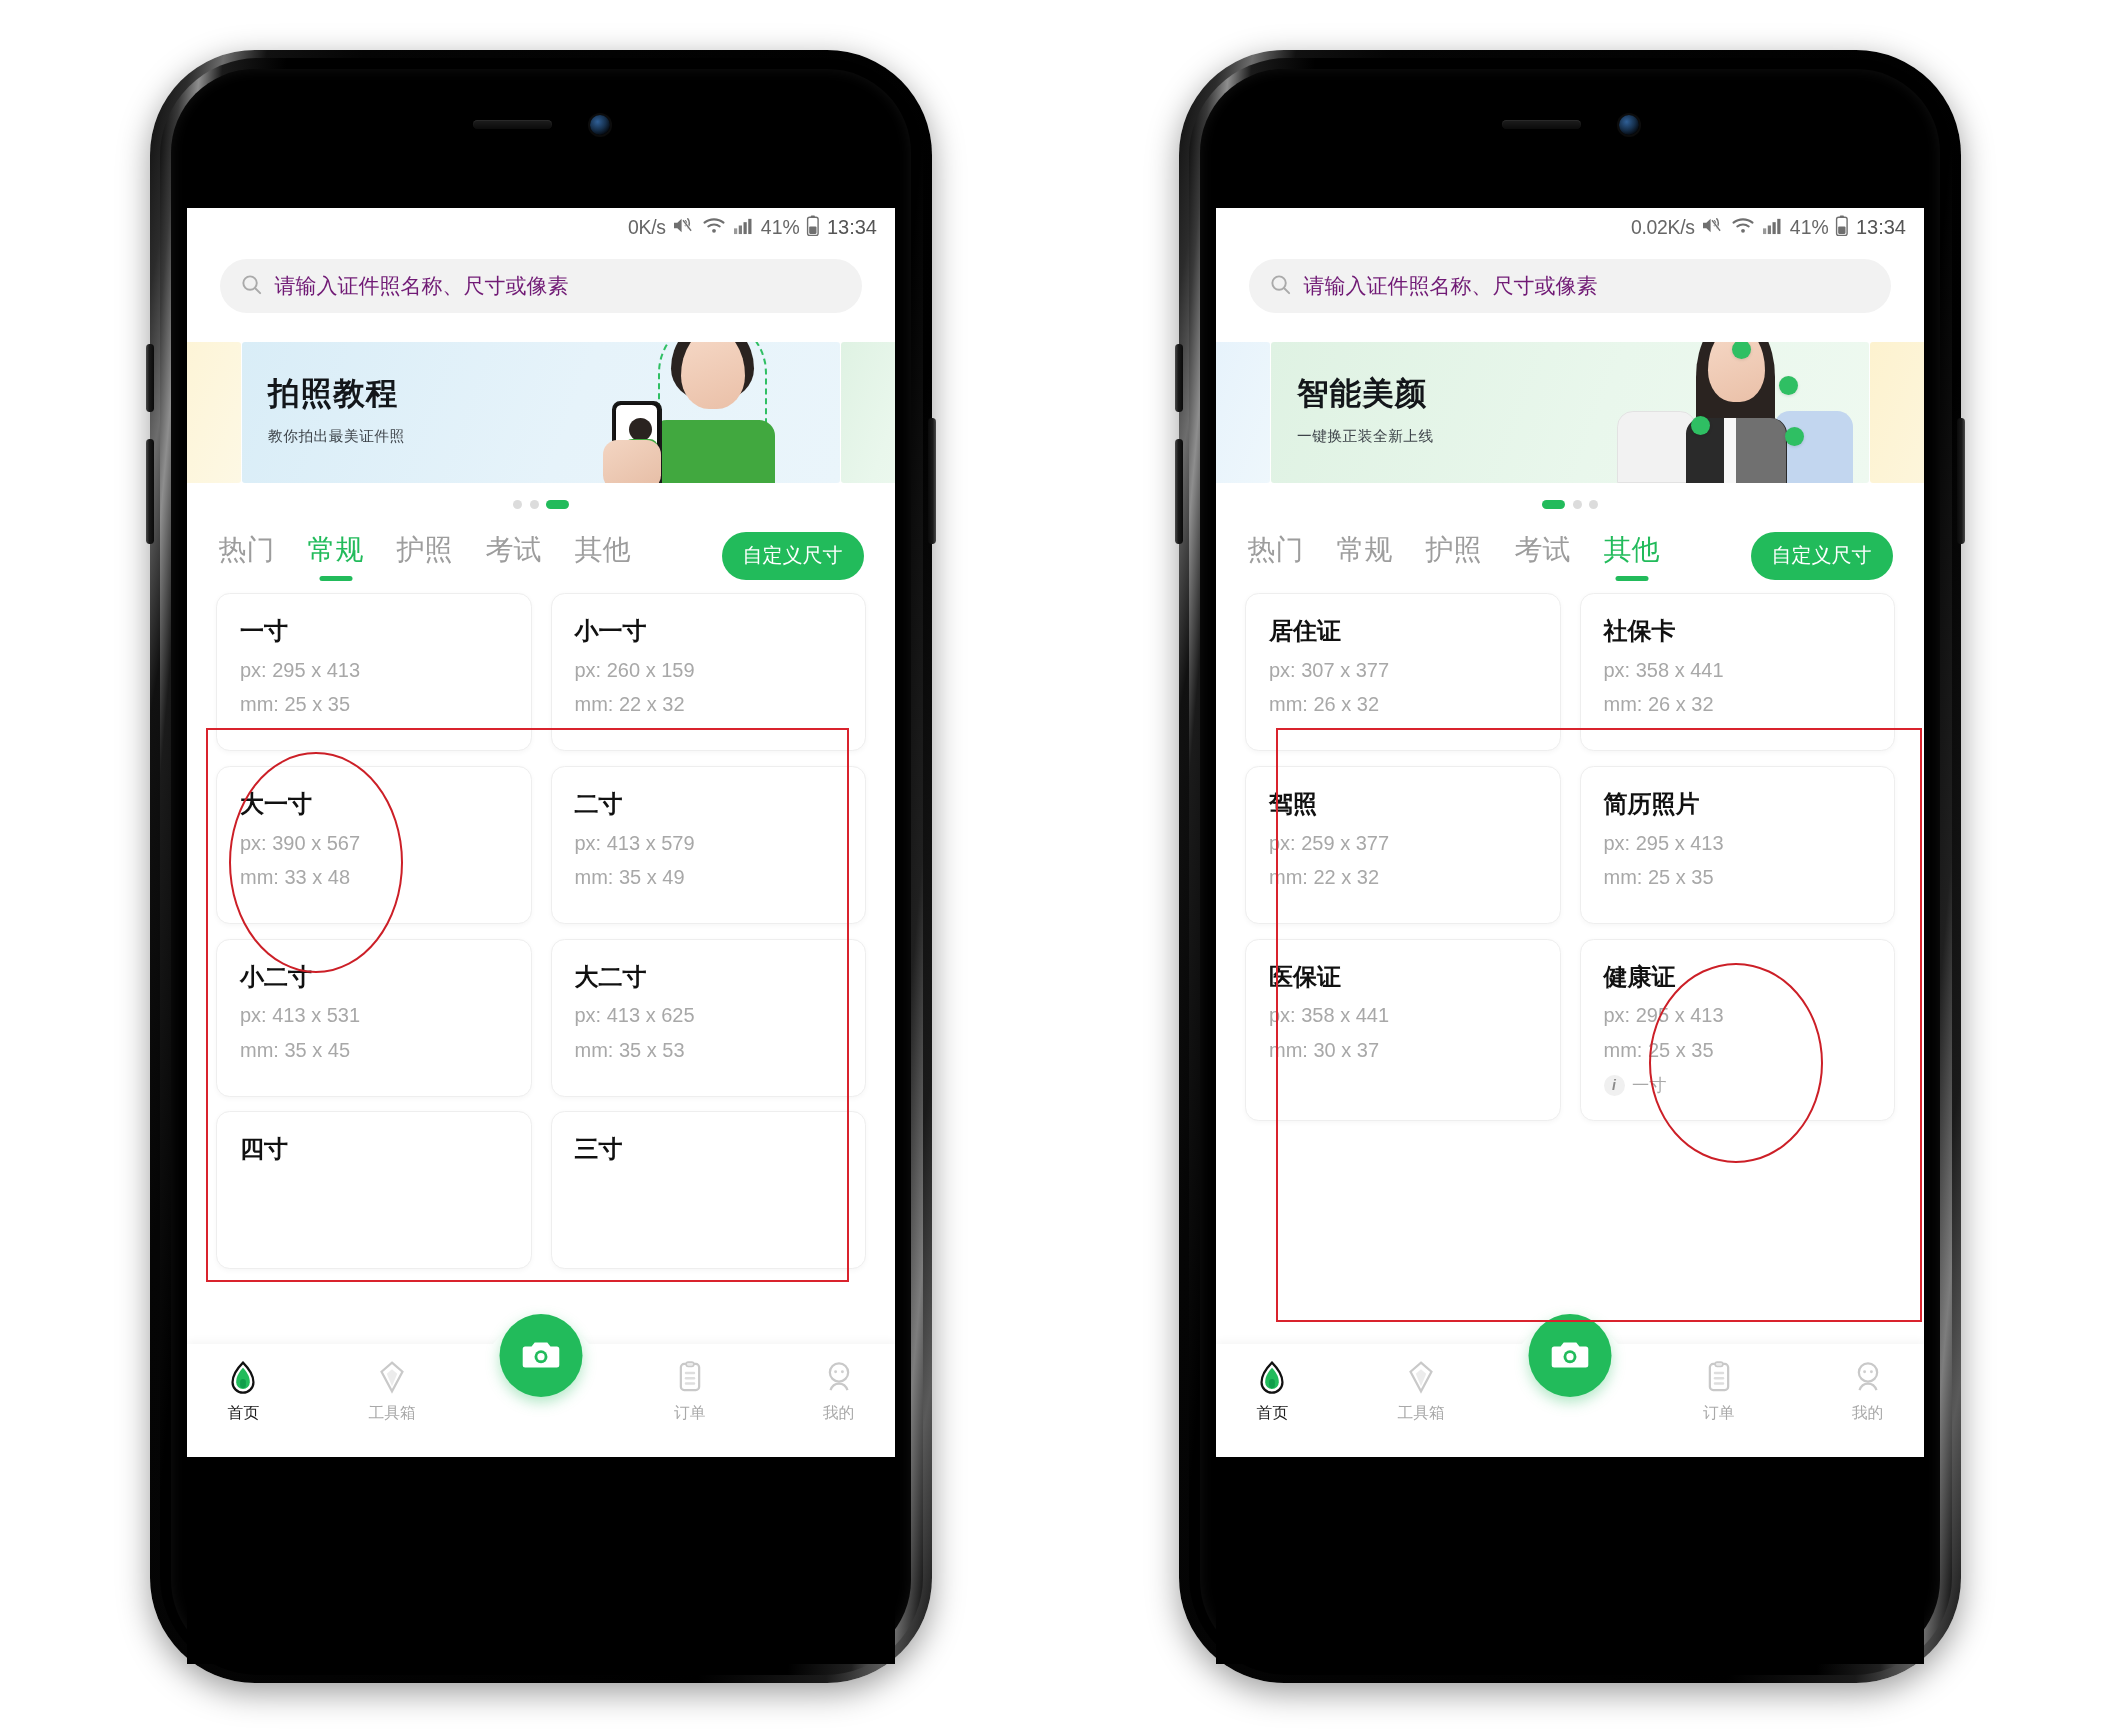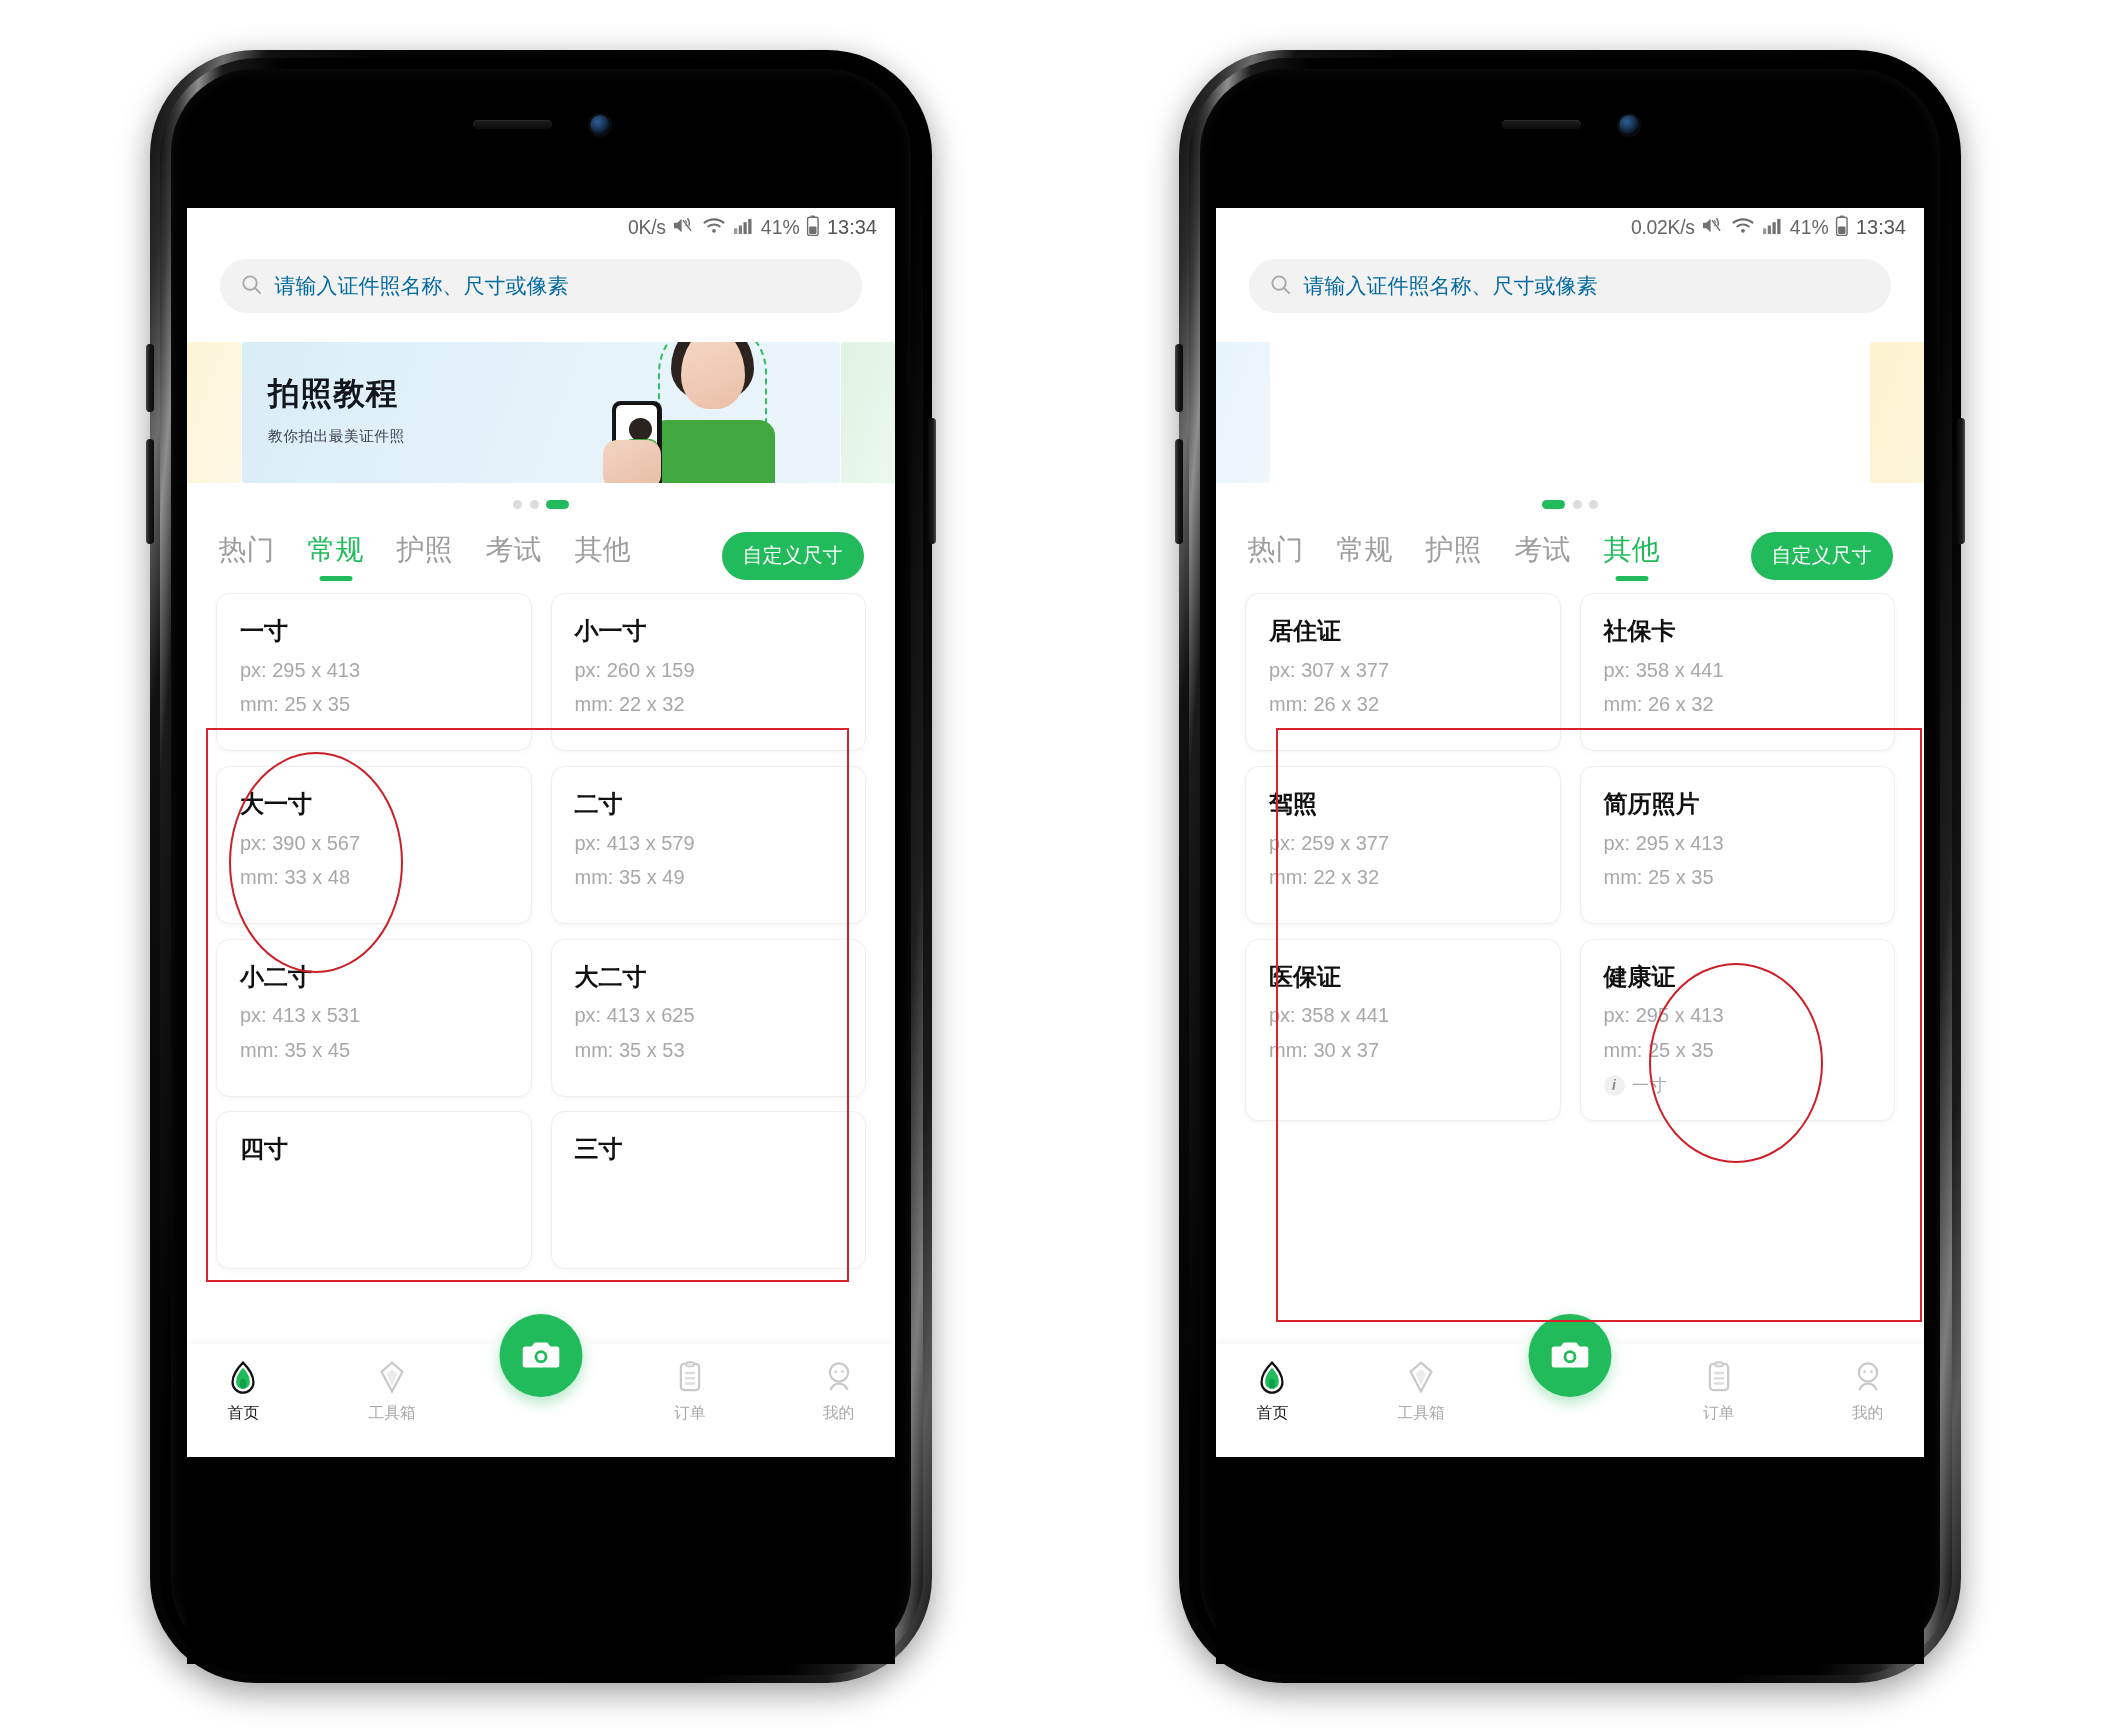--- a/index.html
+++ b/index.html
@@ -55,21 +55,21 @@
      padding-right:18px; gap:6.8px; color:#6f6f6f; font-size:19px; }
   .sb-net{ letter-spacing:-0.3px; font-size:19.4px; color:#666; }
   .sb-time{ font-size:20px; color:#555; }
   .sb-pct{ font-size:19.4px; color:#666; }
   .ic{ display:inline-block; }
 
   
   .searchwrap{ padding:11.6px 33px 5.3px 33px; }
   .searchbar{ height:54px; background:#f2f2f2; border-radius:27px;
      display:flex; align-items:center; padding:0 20px; gap:11.6px; }
-  .search-ph{ color:#0369a1; font-size:21px; }
+  .search-ph{ color:#701a75; font-size:21px; }
 
   
   .carousel{ position:relative; height:158px; margin-top:15.8px; }
   .bn{ position:absolute; top:8.4px; height:141px; border-radius:3px; overflow:hidden; }
   .bn.side-l{ left:-41px; width:95px; }
   .bn.side-r{ right:-41px; width:95px; }
   .bn.main{ left:55px; right:55px; }
   .bn-body{ position:absolute; inset:0; display:flex; }
   .bn-text{ padding:30.5px 0 0 26px; z-index:3; }
   .bn-title{ font-size:31.5px; font-weight:bold; color:#13161a; letter-spacing:1.1px; }
@@ -421,20 +421,41 @@
                 <path d="M15.6 15.6 L21 21" stroke="#aaa" stroke-width="2" stroke-linecap="round"></path>
               </svg>
           </span>
           <span class="search-ph">请输入证件照名称、尺寸或像素</span>
         </div>
       </div>
 
       <div class="carousel">
         <div class="bn side-l bg-blue2"></div>
         <div class="bn side-r bg-yellow"></div>
+        <div class="bn main bg-green">
+          <div class="bn-body">
+            <div class="bn-text">
+              <div class="bn-title">智能美颜</div>
+              <div class="bn-sub">一键换正装全新上线</div>
+            </div>
+          </div>
+          <div class="art">
+            <div class="shirt" style="left:5.3px;width:79px;height:72px;background:#f2f2f2;border:1.1px solid #e2e2e2;"></div>
+            <div class="shirt" style="right:5.3px;width:79px;height:72px;background:#c2d6ef;"></div>
+            <div class="hair" style="left:84px;top:-28px;width:79px;height:121px;border-radius:50% 50% 18% 18%/52% 52% 14% 14%;"></div>
+            <div class="head" style="left:96px;top:-14.7px;width:57px;height:75px;"></div>
+            <div class="shirt" style="left:74px;width:101px;height:65px;background:#2a2a2a;"></div>
+            <div style="position:absolute;left:112px;bottom:0;width:23px;height:65px;background:#f7f7f7;"></div>
+            <div style="position:absolute;left:124px;bottom:0;width:50px;height:65px;background:#707070;border-radius:0 15.8px 0 0;"></div>
+            <div class="badge-g" style="left:120px;top:-2.1px;"></div>
+            <div class="badge-g" style="left:167px;top:34px;"></div>
+            <div class="badge-g" style="left:79px;top:74px;"></div>
+            <div class="badge-g" style="left:173px;top:85px;"></div>
+          </div>
+        </div>
       </div>
 
       <div class="dots">
         <span class="dot on"></span>
         <span class="dot"></span>
         <span class="dot"></span>
       </div>
 
       <div class="tabsrow">
         <div class="tabs">

